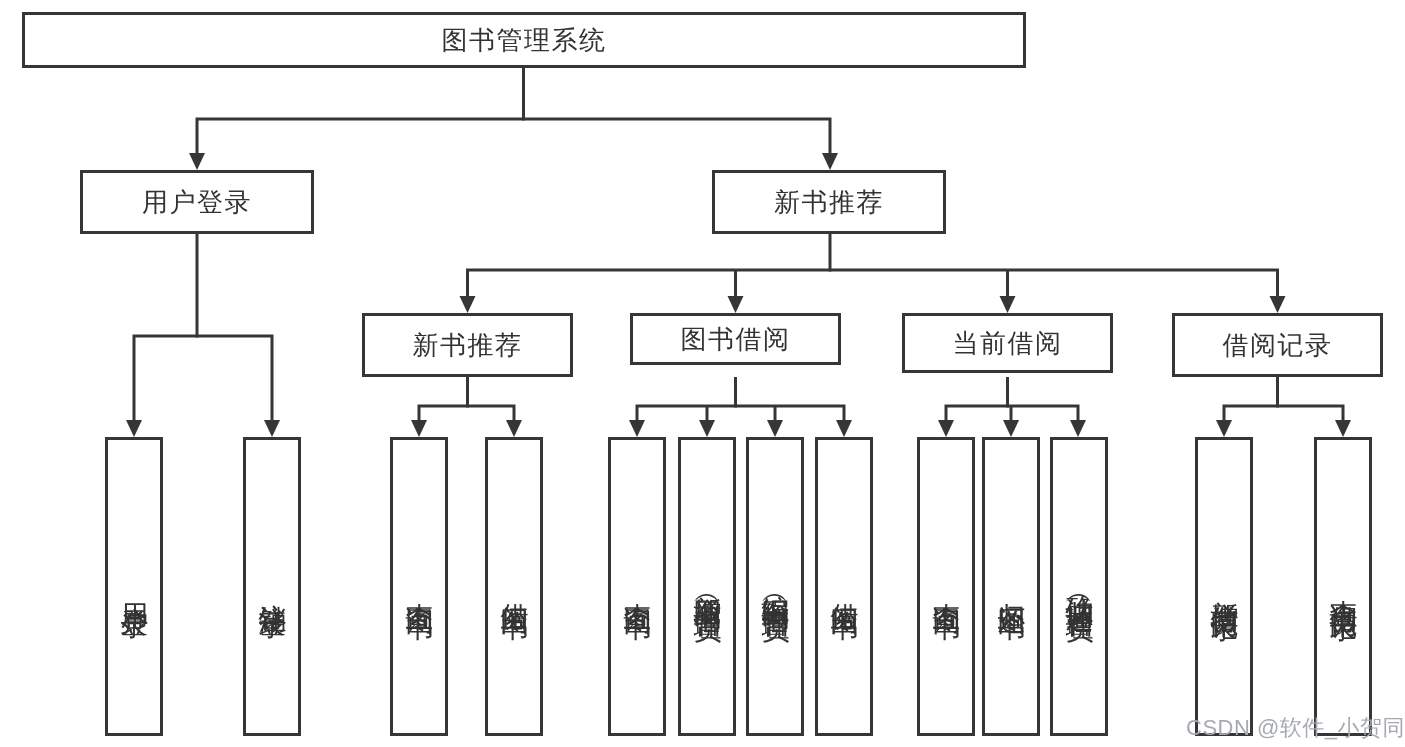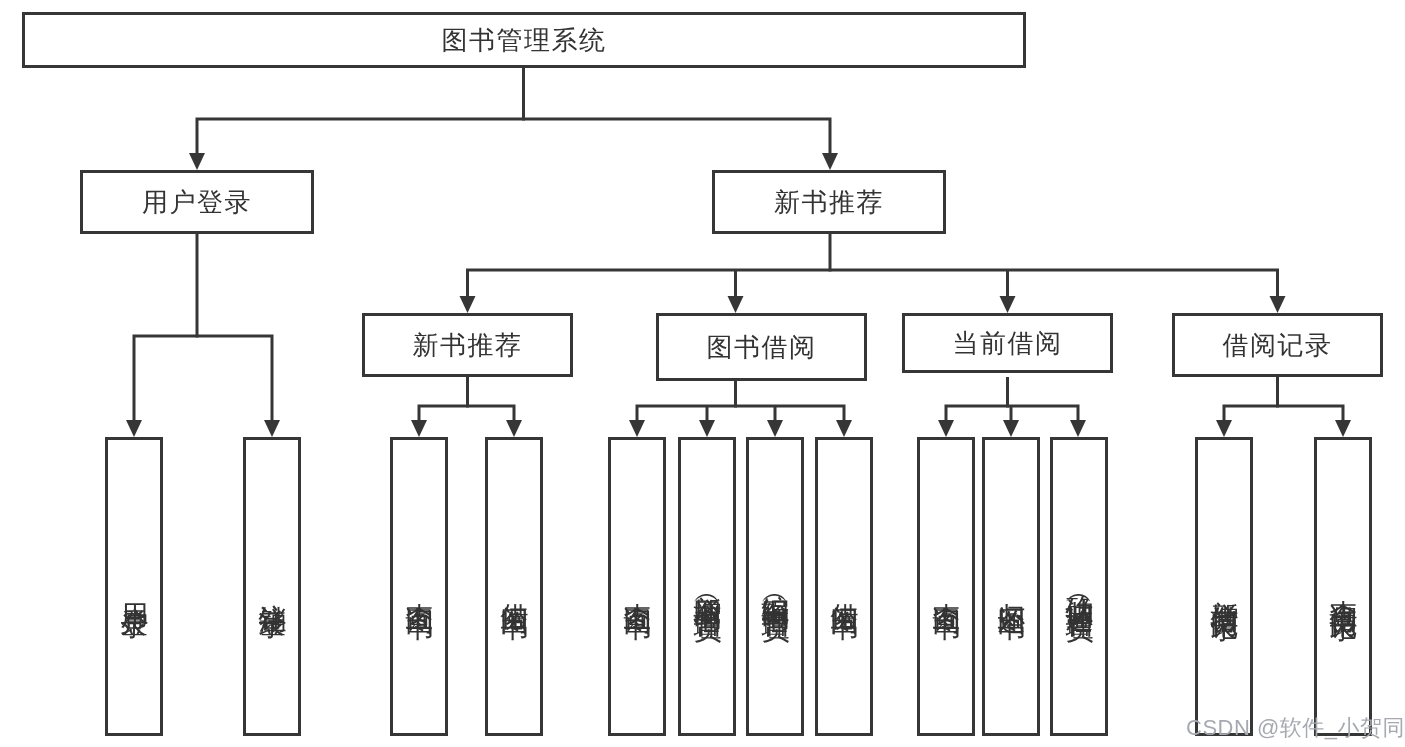--- a/index.html
+++ b/index.html
@@ -118,21 +118,21 @@
   <div class="box" style="left:80px; top:170px; width:234px; height:64px;">
     <span class="hlabel">用户登录</span>
   </div>
   <div class="box" style="left:712px; top:170px; width:234px; height:64px;">
     <span class="hlabel">新书推荐</span>
   </div>
 
   <div class="box" style="left:362px; top:313px; width:211px; height:64px;">
     <span class="hlabel">新书推荐</span>
   </div>
-  <div class="box" style="left:656px; top:313px; width:211px; height:68px;">
+  <div class="box" style="left:630px; top:313px; width:211px; height:52px;">
     <span class="hlabel">图书借阅</span>
   </div>
   <div class="box" style="left:902px; top:313px; width:211px; height:60px;">
     <span class="hlabel">当前借阅</span>
   </div>
   <div class="box" style="left:1172px; top:313px; width:211px; height:64px;font-family:Liberation Serif, serif;">
     <span class="hlabel">借阅记录</span>
   </div>
 
   <div class="box leaf" style="left:105px; top:437px; width:58px; height:299px;">

